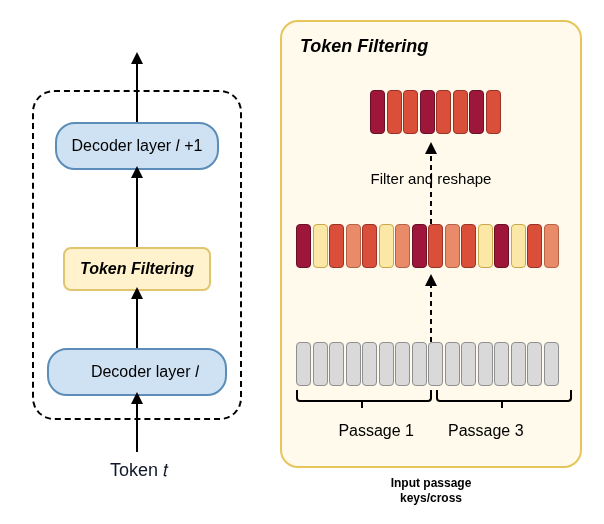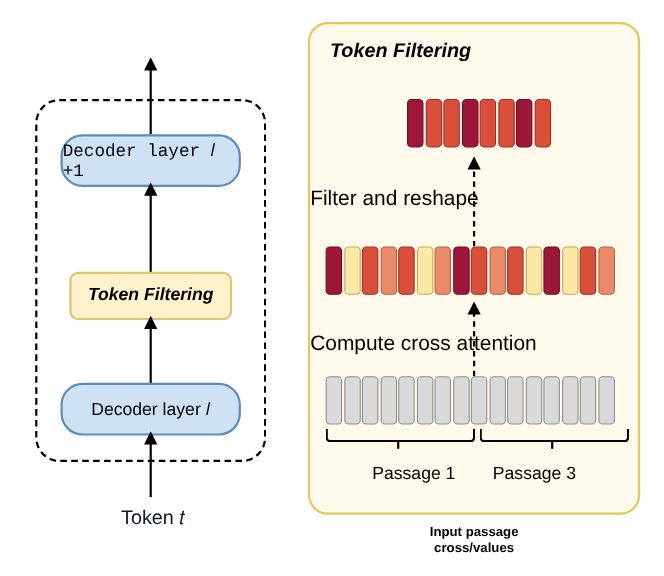--- a/index.html
+++ b/index.html
@@ -36,22 +36,22 @@
     height: 44px;
     background: #cfe2f3;
     border: 2px solid #5b8db8;
     border-radius: 20px;
     display: flex;
     align-items: center;
     justify-content: center;
     font-size: 16px;
     color: #000;
   }
-  .decoder-top { top: 30px; font-family: Liberation Mono, monospace; }
-  .decoder-bot { top: 256px; }
+  .decoder-top { top: 30px; }
+  .decoder-bot { top: 256px; padding-left: 16px; }
   .token-filter-box {
     position: absolute;
     left: 50%;
     top: 155px;
     transform: translateX(-50%);
     width: 144px;
     height: 40px;
     background: #fff2cc;
     border: 2px solid #e0c56e;
     border-radius: 8px;
@@ -89,21 +89,22 @@
     left: 18px;
     top: 14px;
     font-size: 18px;
     font-style: italic;
     font-weight: 700;
     color: #000;
   }
   .label-text {
     position: absolute;
     width: 100%;
-    font-size: 19px;
+    text-align: center;
+    font-size: 15px;
     color: #000;
   }
   .filter-reshape { top: 148px; }
   .compute-xattn  { top: 280px; }
   .passage-row {
     position: absolute;
     top: 400px;
     width: 100%;
     display: flex;
     justify-content: center;
@@ -233,21 +234,20 @@
       <div class="tok c-dark"></div>
       <div class="tok c-yellow"></div>
       <div class="tok c-mid"></div>
       <div class="tok c-light"></div>
     </div>
 
     <svg class="rarrow" style="left:50%;top:252px;transform:translateX(-50%);" width="16" height="68">
       <line x1="8" y1="68" x2="8" y2="10" stroke="#000" stroke-width="2" stroke-dasharray="5,4"></line>
       <polygon points="8,0 2,12 14,12" fill="#000"></polygon>
     </svg>
-    <div class="label-text compute-xattn">Compute cross attention</div>
 
     <div class="block-row bot-row">
       <div class="tok c-grey"></div>
       <div class="tok c-grey"></div>
       <div class="tok c-grey"></div>
       <div class="tok c-grey"></div>
       <div class="tok c-grey"></div>
       <div class="tok c-grey"></div>
       <div class="tok c-grey"></div>
       <div class="tok c-grey"></div>
@@ -266,16 +266,16 @@
     <div class="bracket-tick tick2"></div>
 
     <div class="passage-row">
       <span>Passage 1</span>
       <span>Passage 3</span>
     </div>
   </div>
 
   <div style="position:absolute;left:280px;top:476px;width:302px;text-align:center;font-weight:700;font-size:12px;line-height:1.25;">
     <span>Input passage</span><br>
-    <span>cross/values</span>
+    <span>keys/cross</span>
   </div>
 
 </div>
 
 </body></html>

